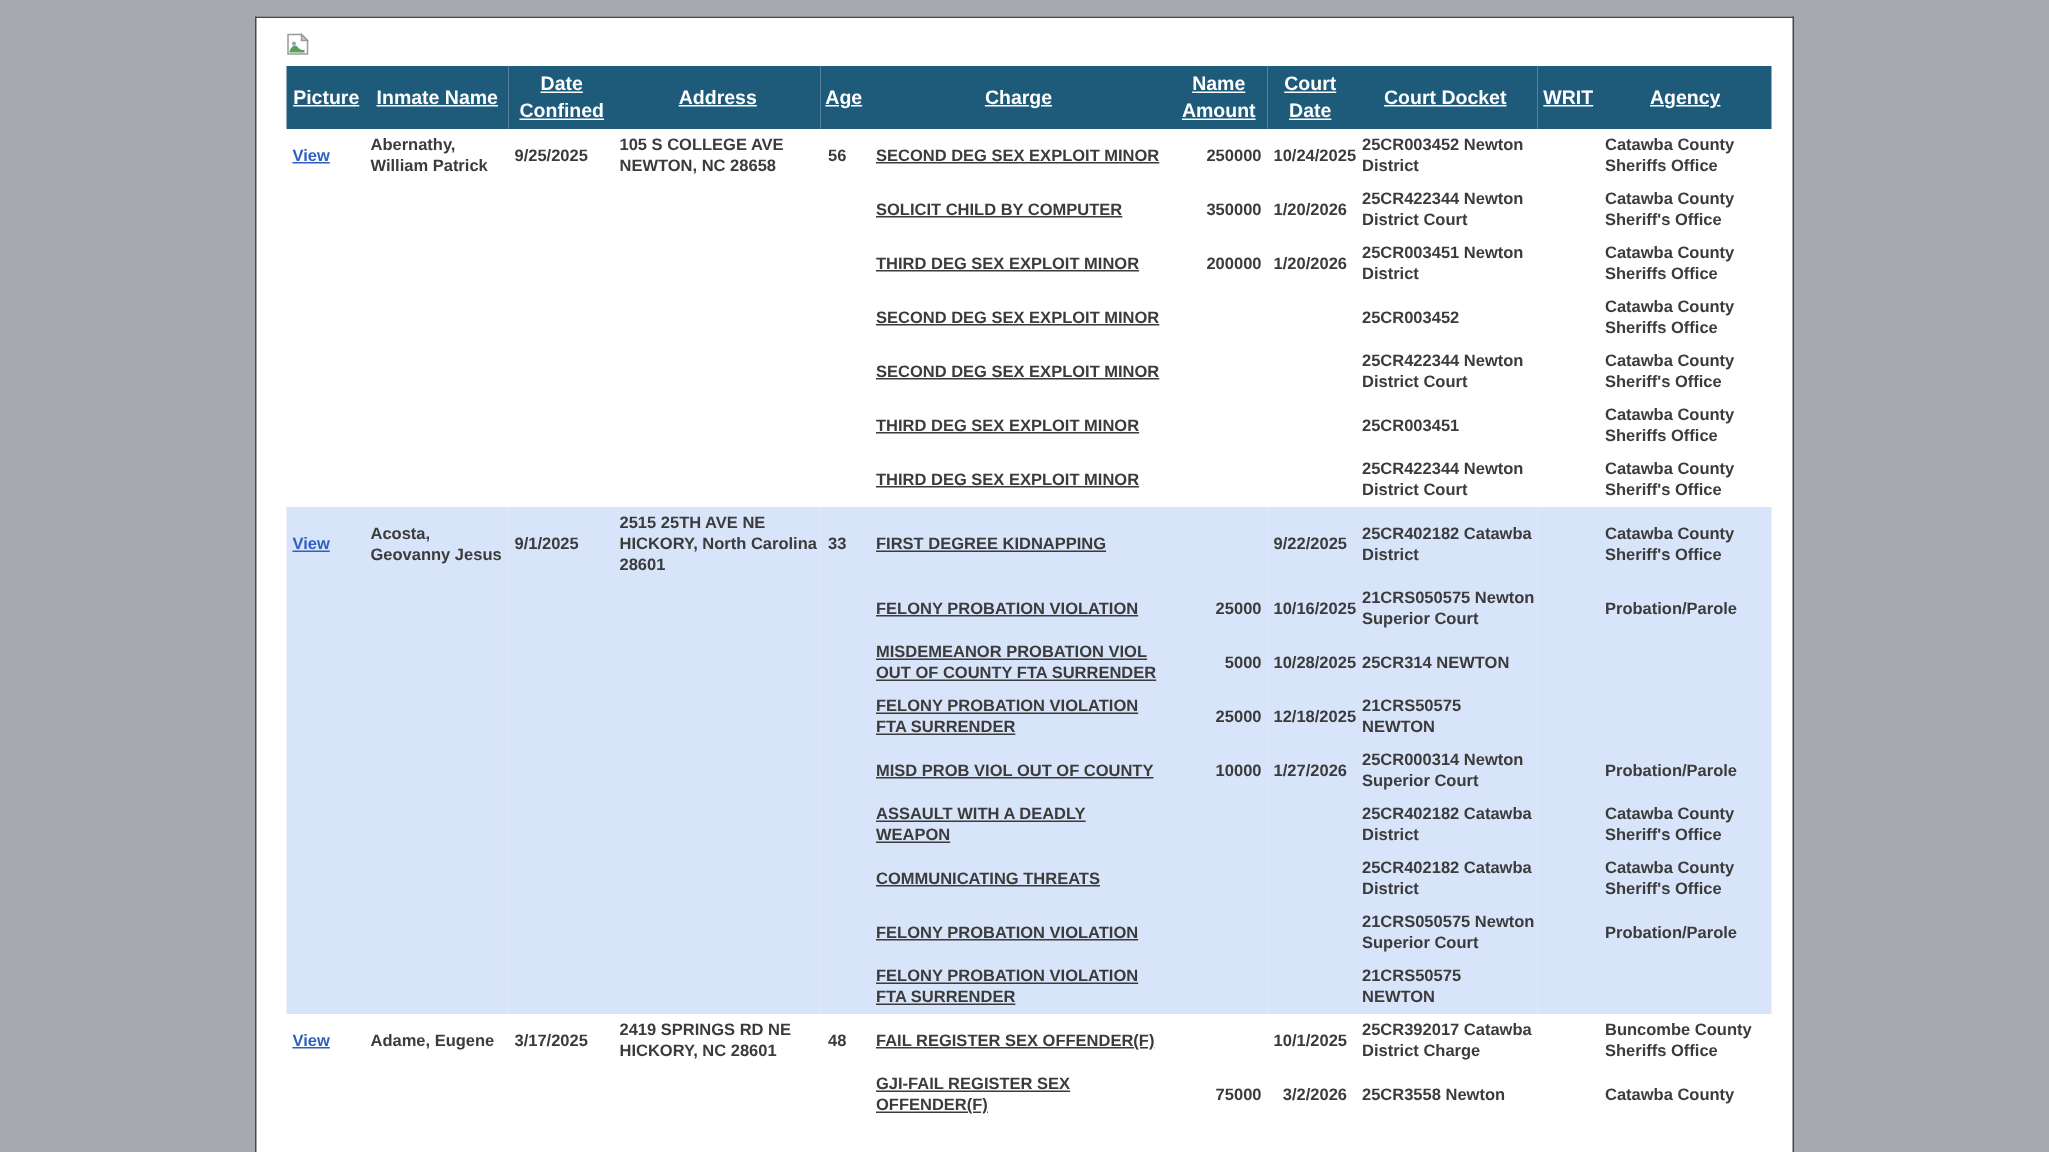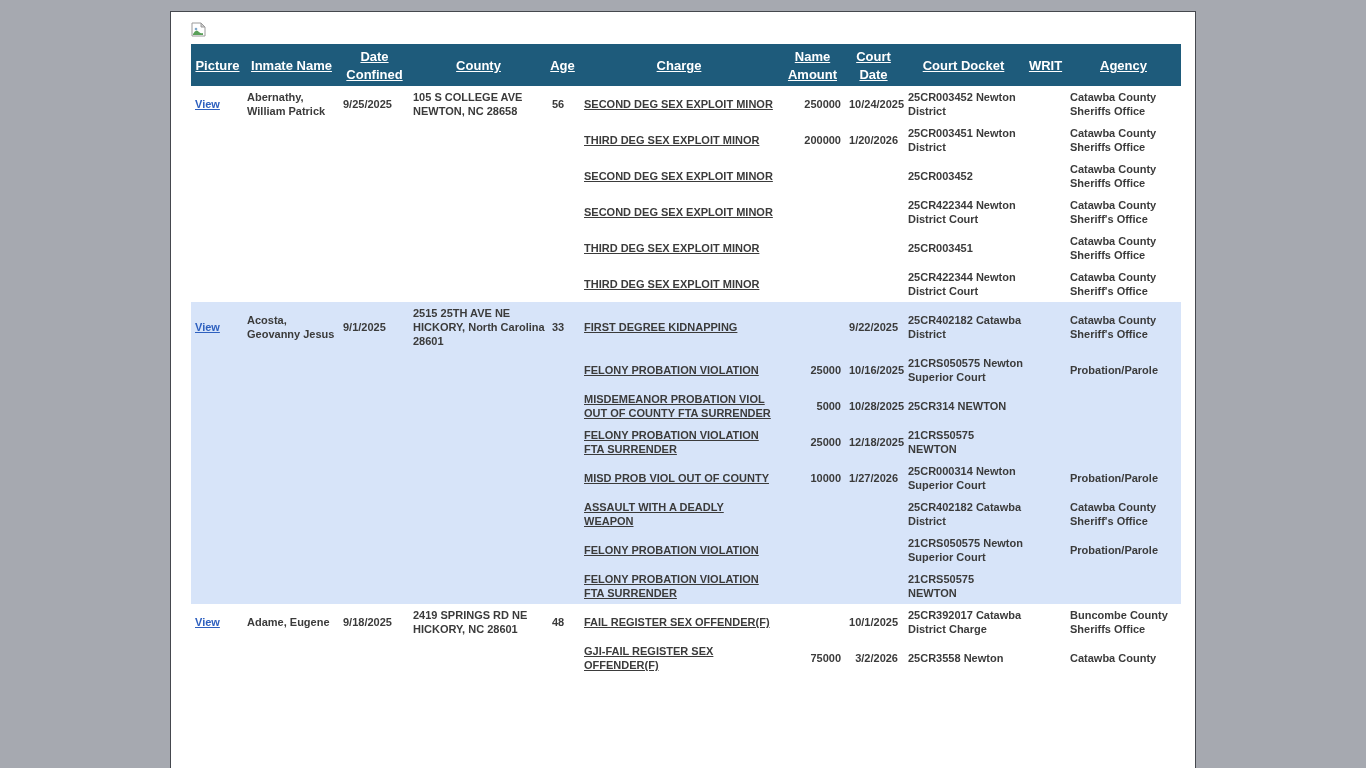--- a/index.html
+++ b/index.html
@@ -77,21 +77,21 @@
         <col class="c-docket">
         <col class="c-writ">
         <col class="c-agency">
       </colgroup>
     <thead>
       <tr>
           <th class="c-picture"><span class="hdr">Picture</span></th>
           <th class="c-name"><span class="hdr">Inmate Name</span></th>
           <th class="c-date"><span class="hdr">Date
 Confined</span></th>
-          <th class="c-address"><span class="hdr">County</span></th>
+          <th class="c-address"><span class="hdr">Address</span></th>
           <th class="c-age"><span class="hdr">Age</span></th>
           <th class="c-charge"><span class="hdr">Charge</span></th>
           <th class="c-bond"><span class="hdr">Name
 Amount</span></th>
           <th class="c-court"><span class="hdr">Court
 Date</span></th>
           <th class="c-docket"><span class="hdr">Court Docket</span></th>
           <th class="c-writ"><span class="hdr">WRIT</span></th>
           <th class="c-agency"><span class="hdr">Agency</span></th>
         </tr>
@@ -110,20 +110,33 @@
           <td class="c-docket">25CR003452 Newton District</td>
           <td class="c-writ"></td>
           <td class="c-agency">Catawba County Sheriffs Office</td>
         </tr>
         <tr class="">
           <td class="c-picture"></td>
           <td class="c-name"></td>
           <td class="c-date"></td>
           <td class="c-address"></td>
           <td class="c-age"></td>
+          <td class="c-charge">SOLICIT CHILD BY COMPUTER</td>
+          <td class="c-bond">350000</td>
+          <td class="c-court">1/20/2026</td>
+          <td class="c-docket">25CR422344 Newton District Court</td>
+          <td class="c-writ"></td>
+          <td class="c-agency">Catawba County Sheriff's Office</td>
+        </tr>
+        <tr class="">
+          <td class="c-picture"></td>
+          <td class="c-name"></td>
+          <td class="c-date"></td>
+          <td class="c-address"></td>
+          <td class="c-age"></td>
           <td class="c-charge">THIRD DEG SEX EXPLOIT MINOR</td>
           <td class="c-bond">200000</td>
           <td class="c-court">1/20/2026</td>
           <td class="c-docket">25CR003451 Newton District</td>
           <td class="c-writ"></td>
           <td class="c-agency">Catawba County Sheriffs Office</td>
         </tr>
         <tr class="">
           <td class="c-picture"></td>
           <td class="c-name"></td>
@@ -255,20 +268,33 @@
           <td class="c-docket">25CR402182 Catawba District</td>
           <td class="c-writ"></td>
           <td class="c-agency">Catawba County Sheriff's Office</td>
         </tr>
         <tr class="alt">
           <td class="c-picture"></td>
           <td class="c-name"></td>
           <td class="c-date"></td>
           <td class="c-address"></td>
           <td class="c-age"></td>
+          <td class="c-charge">COMMUNICATING THREATS</td>
+          <td class="c-bond"></td>
+          <td class="c-court"></td>
+          <td class="c-docket">25CR402182 Catawba District</td>
+          <td class="c-writ"></td>
+          <td class="c-agency">Catawba County Sheriff's Office</td>
+        </tr>
+        <tr class="alt">
+          <td class="c-picture"></td>
+          <td class="c-name"></td>
+          <td class="c-date"></td>
+          <td class="c-address"></td>
+          <td class="c-age"></td>
           <td class="c-charge">FELONY PROBATION VIOLATION</td>
           <td class="c-bond"></td>
           <td class="c-court"></td>
           <td class="c-docket">21CRS050575 Newton Superior Court</td>
           <td class="c-writ"></td>
           <td class="c-agency">Probation/Parole</td>
         </tr>
         <tr class="alt">
           <td class="c-picture"></td>
           <td class="c-name"></td>
@@ -278,21 +304,21 @@
           <td class="c-charge">FELONY PROBATION VIOLATION FTA SURRENDER</td>
           <td class="c-bond"></td>
           <td class="c-court"></td>
           <td class="c-docket">21CRS50575 NEWTON</td>
           <td class="c-writ"></td>
           <td class="c-agency"></td>
         </tr>
         <tr class="">
           <td class="c-picture"><a class="view" href="#">View</a></td>
           <td class="c-name">Adame, Eugene</td>
-          <td class="c-date">9/18/2025</td>
+          <td class="c-date">3/17/2025</td>
           <td class="c-address">2419 SPRINGS RD NE
 HICKORY, NC 28601</td>
           <td class="c-age">48</td>
           <td class="c-charge">FAIL REGISTER SEX OFFENDER(F)</td>
           <td class="c-bond"></td>
           <td class="c-court">10/1/2025</td>
           <td class="c-docket">25CR392017 Catawba District Charge</td>
           <td class="c-writ"></td>
           <td class="c-agency">Buncombe County Sheriffs Office</td>
         </tr>

